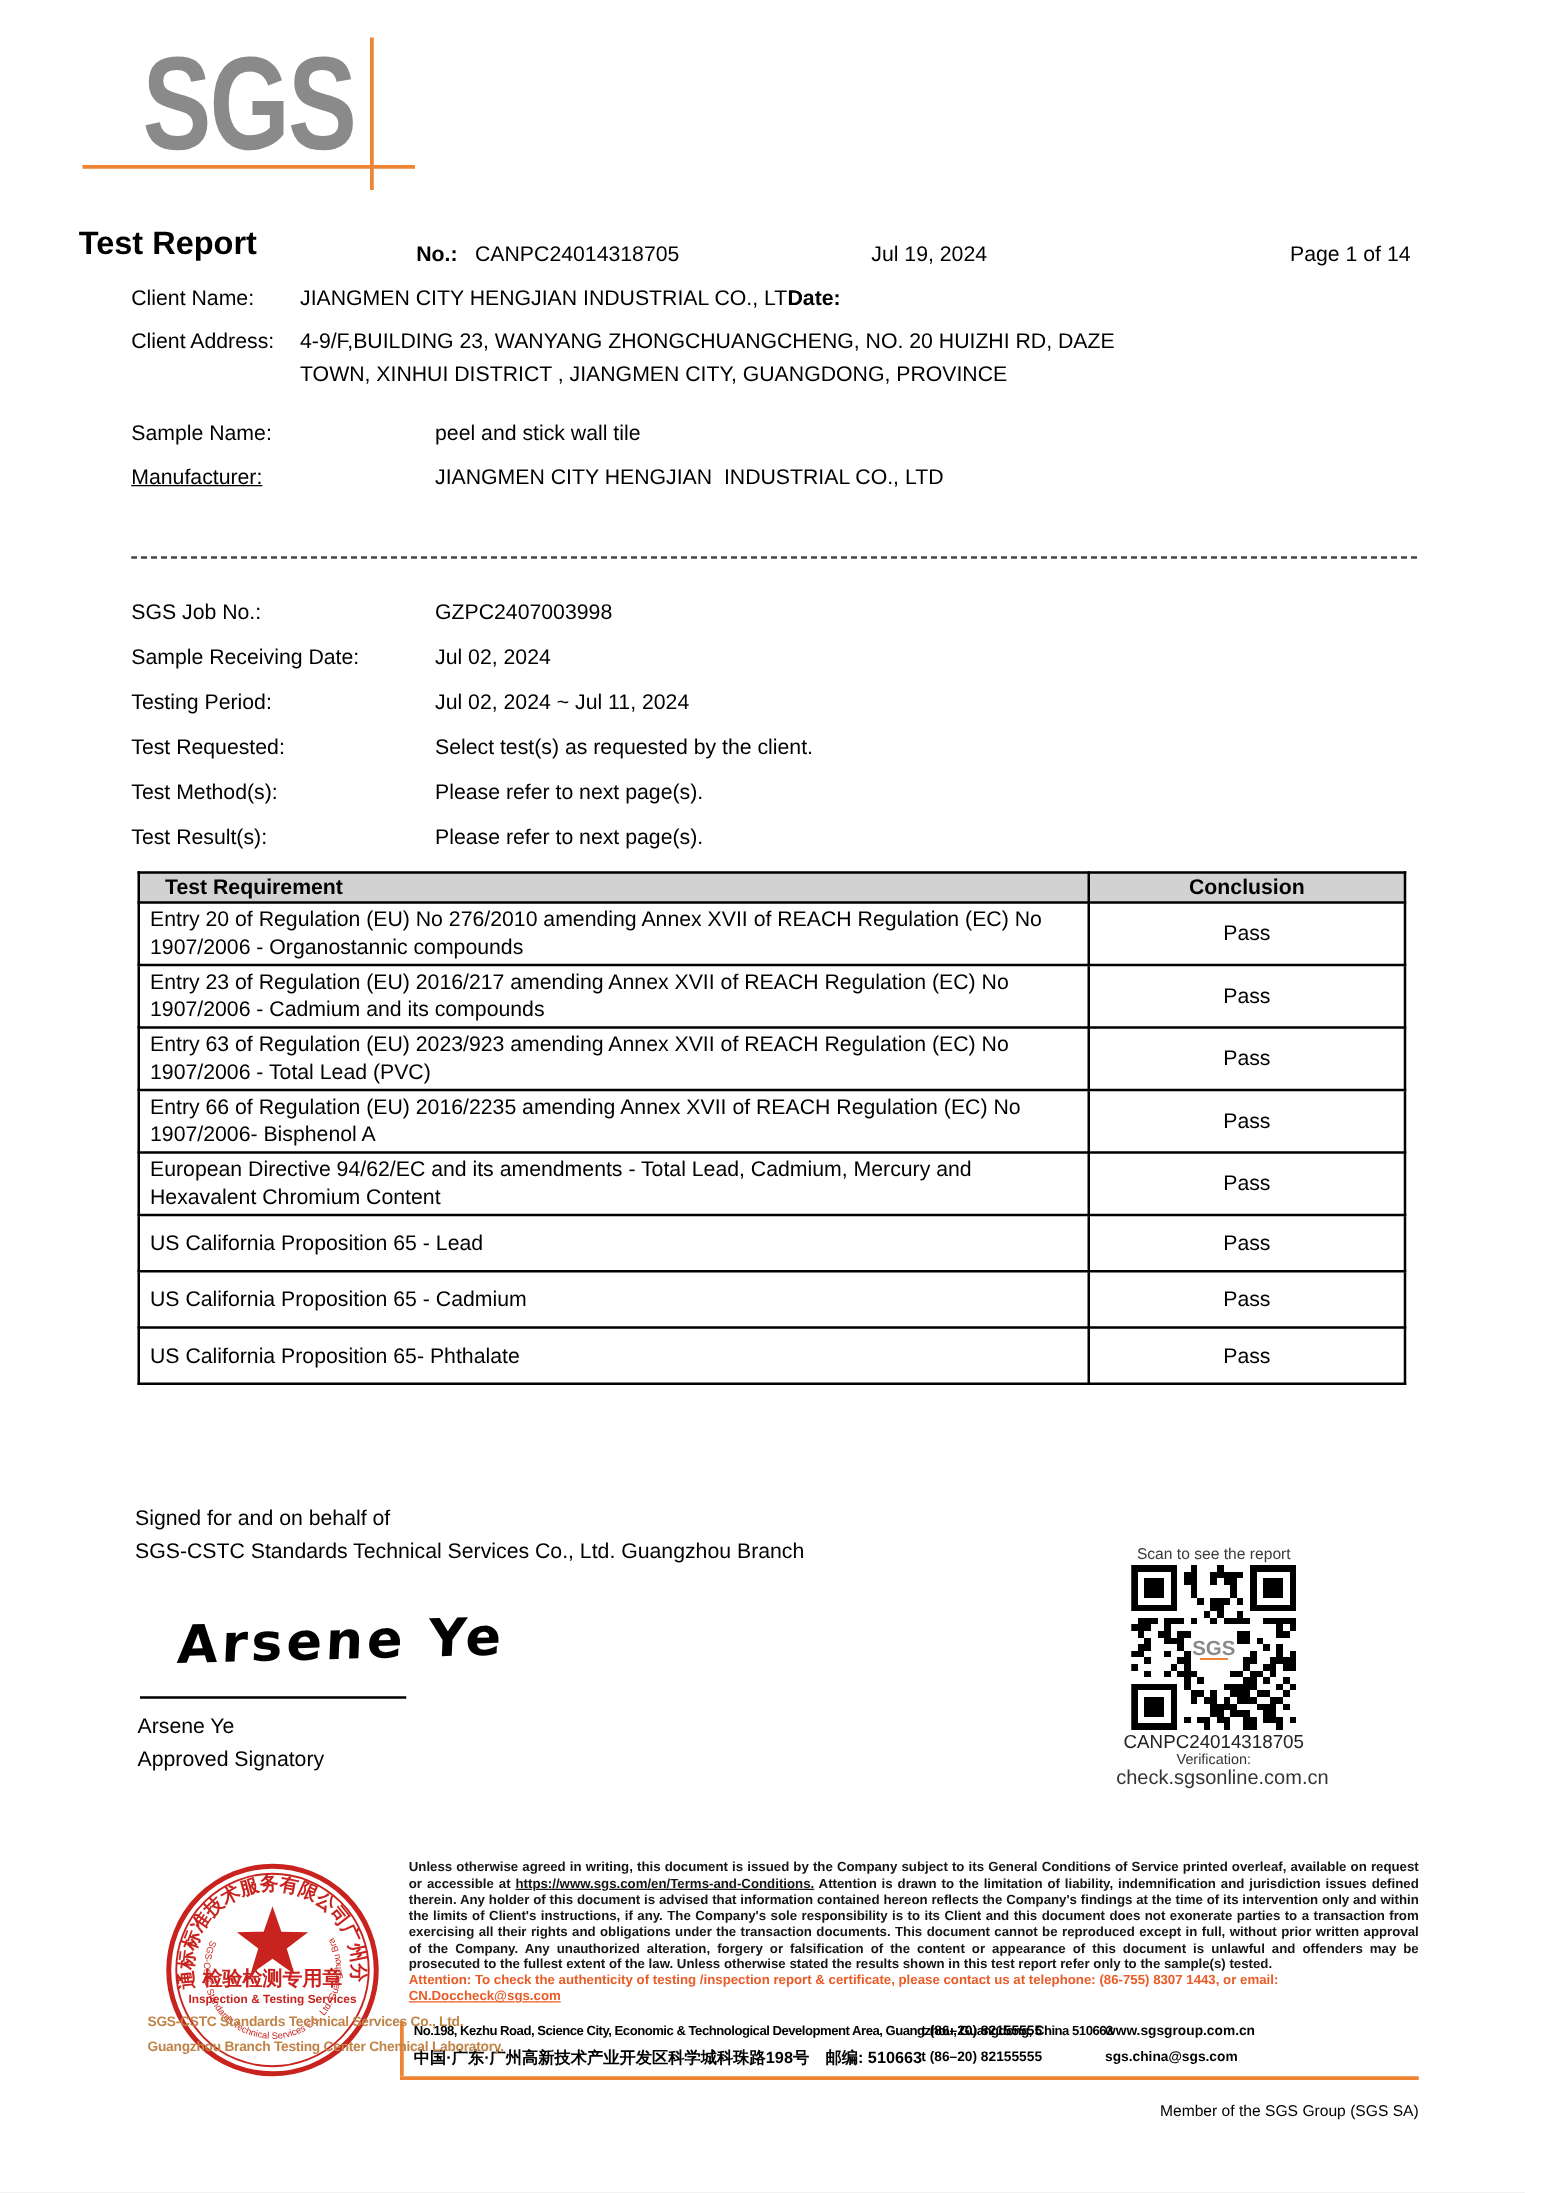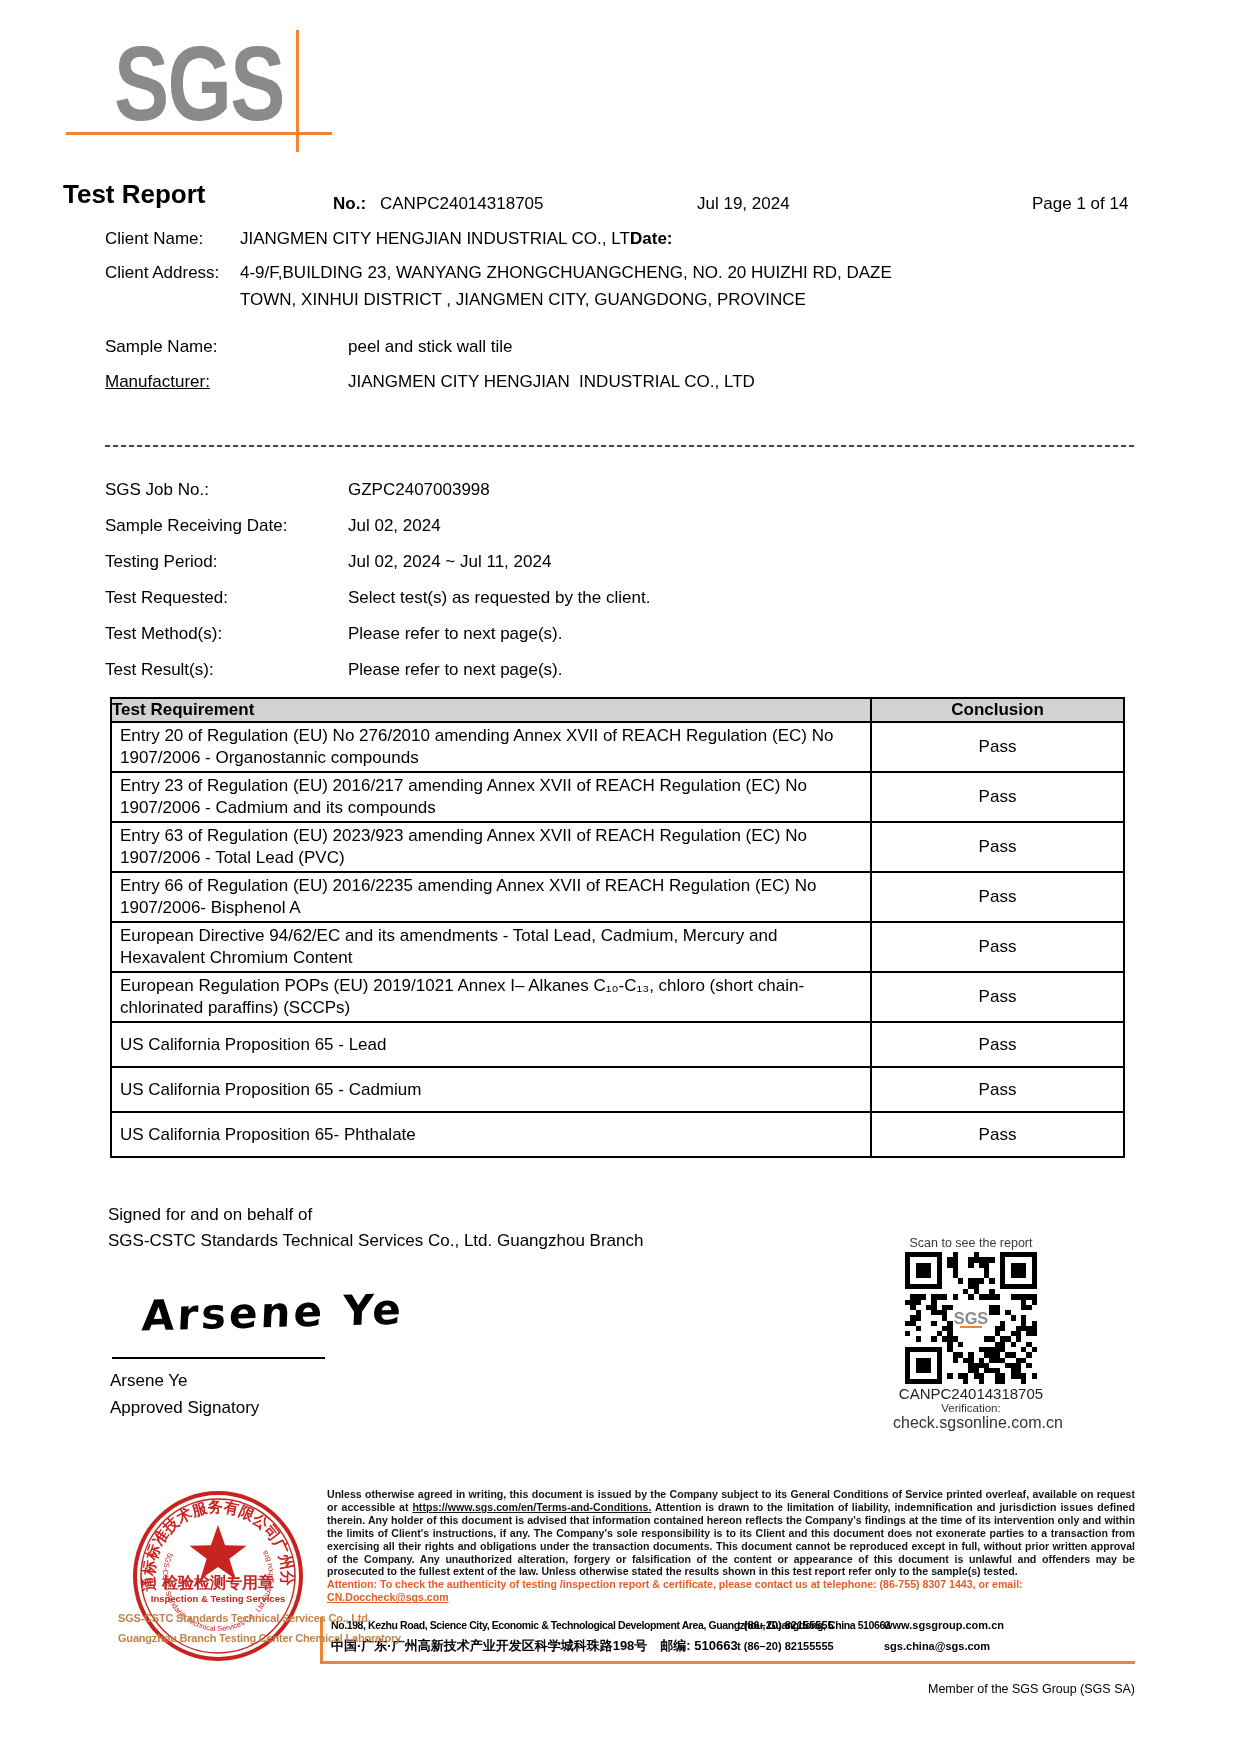--- a/index.html
+++ b/index.html
@@ -28,21 +28,21 @@
 
   
   .jobinfo { left:105px; top:479px; }
   .irow { height:36px; font-size:17px; line-height:21px; }
   .irow .ilbl { display:inline-block; width:243px; }
 
   
   .results { position:absolute; left:110px; top:697px; width:1015px;
     border-collapse:collapse; font-size:17px; }
   .results th, .results td { border:2px solid #000; }
-  .results th { background:#d2d2d2; height:14px; padding:1px 0; }
+  .results th { background:#d2d2d2; height:14px; padding:1px 20px; }
   .results th.req-h { text-align:left; }
   .results th.con-h { text-align:center; }
   .results td.req { padding:2px 8px; line-height:22px; height:45px; }
   .results td.con { text-align:center; width:253px; }
 
   
   .signedfor1 { left:108px; top:1204px; }
   .signedfor2 { left:108px; top:1230px; }
   .handsig { left:142px; top:1288px; font-size:42px; font-weight:bold; letter-spacing:3px;
     transform:skewX(-4deg) rotate(-1.5deg); font-family:"DejaVu Sans", sans-serif; }
@@ -137,24 +137,20 @@
         <tr>
           <td class="req">Entry 63 of Regulation (EU) 2023/923 amending Annex XVII of REACH Regulation (EC) No 1907/2006 - Total Lead (PVC)</td>
           <td class="con">Pass</td>
         </tr>
         <tr>
           <td class="req">Entry 66 of Regulation (EU) 2016/2235 amending Annex XVII of REACH Regulation (EC) No 1907/2006- Bisphenol A</td>
           <td class="con">Pass</td>
         </tr>
         <tr>
           <td class="req">European Directive 94/62/EC and its amendments - Total Lead, Cadmium, Mercury and Hexavalent Chromium Content</td>
-          <td class="con">Pass</td>
-        </tr>
-        <tr>
-          <td class="req">European Regulation POPs (EU) 2019/1021 Annex I– Alkanes C₁₀-C₁₃, chloro (short chain-chlorinated paraffins) (SCCPs)</td>
           <td class="con">Pass</td>
         </tr>
         <tr>
           <td class="req">US California Proposition 65 - Lead</td>
           <td class="con">Pass</td>
         </tr>
         <tr>
           <td class="req">US California Proposition 65 - Cadmium</td>
           <td class="con">Pass</td>
         </tr>

